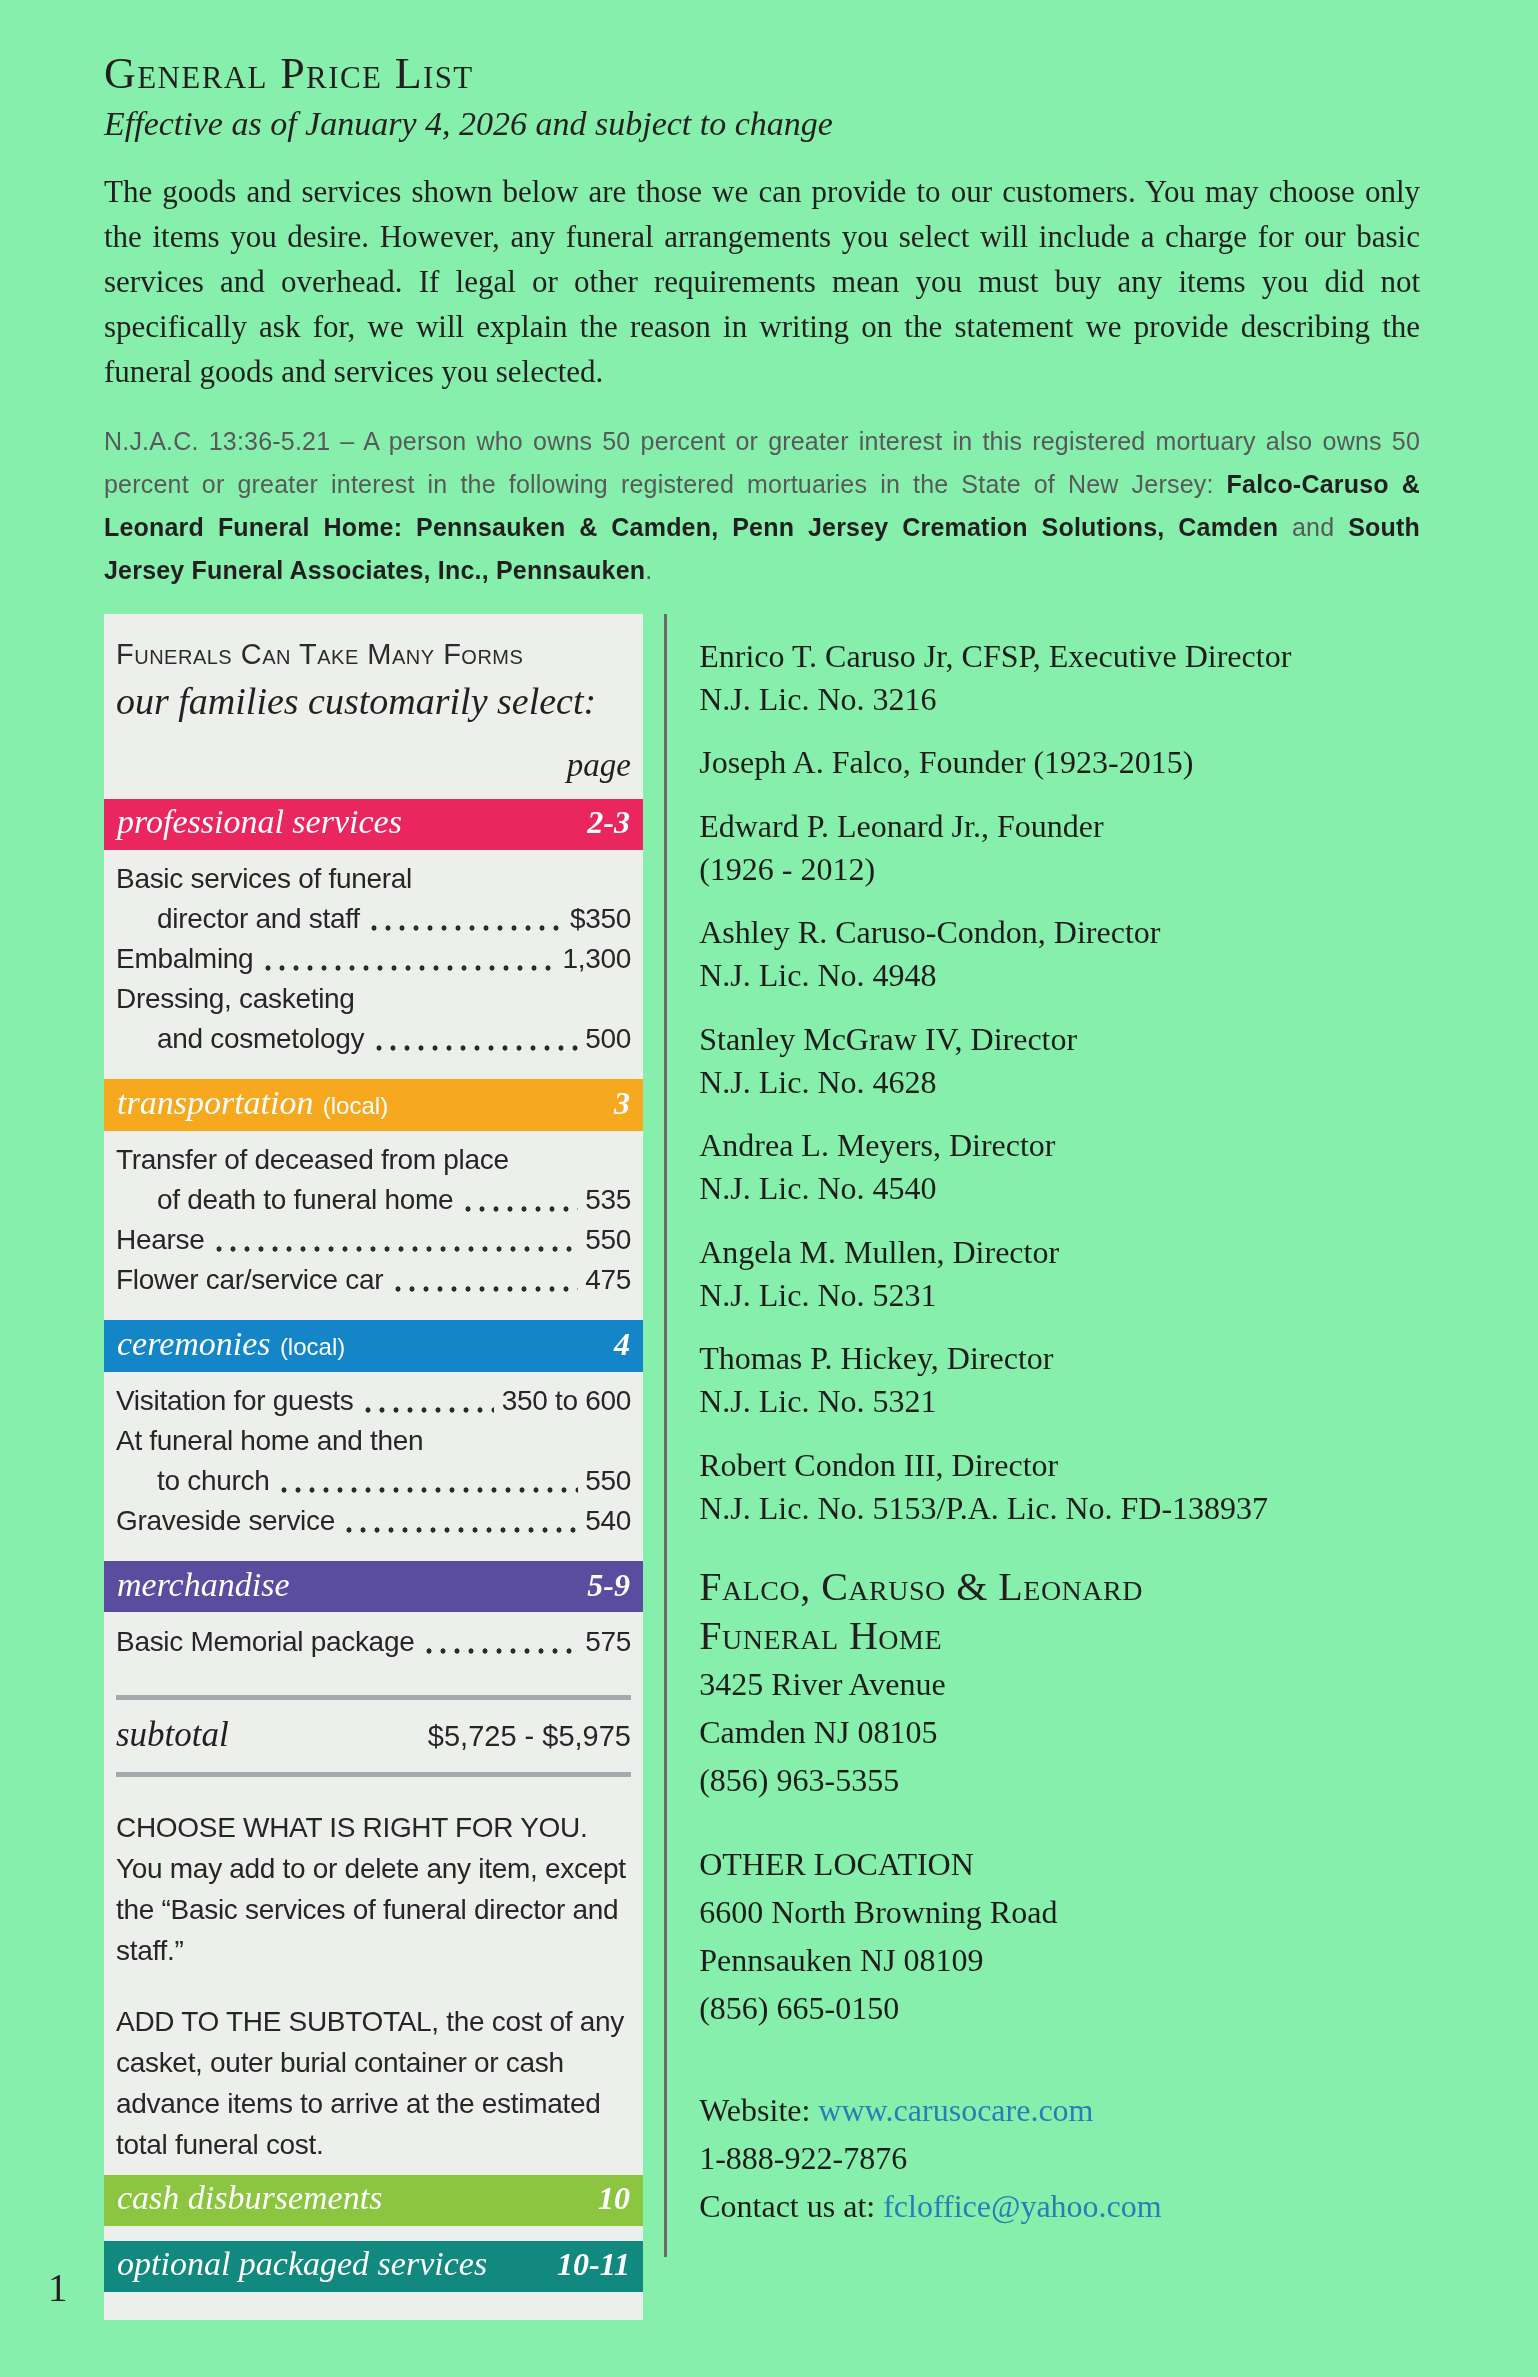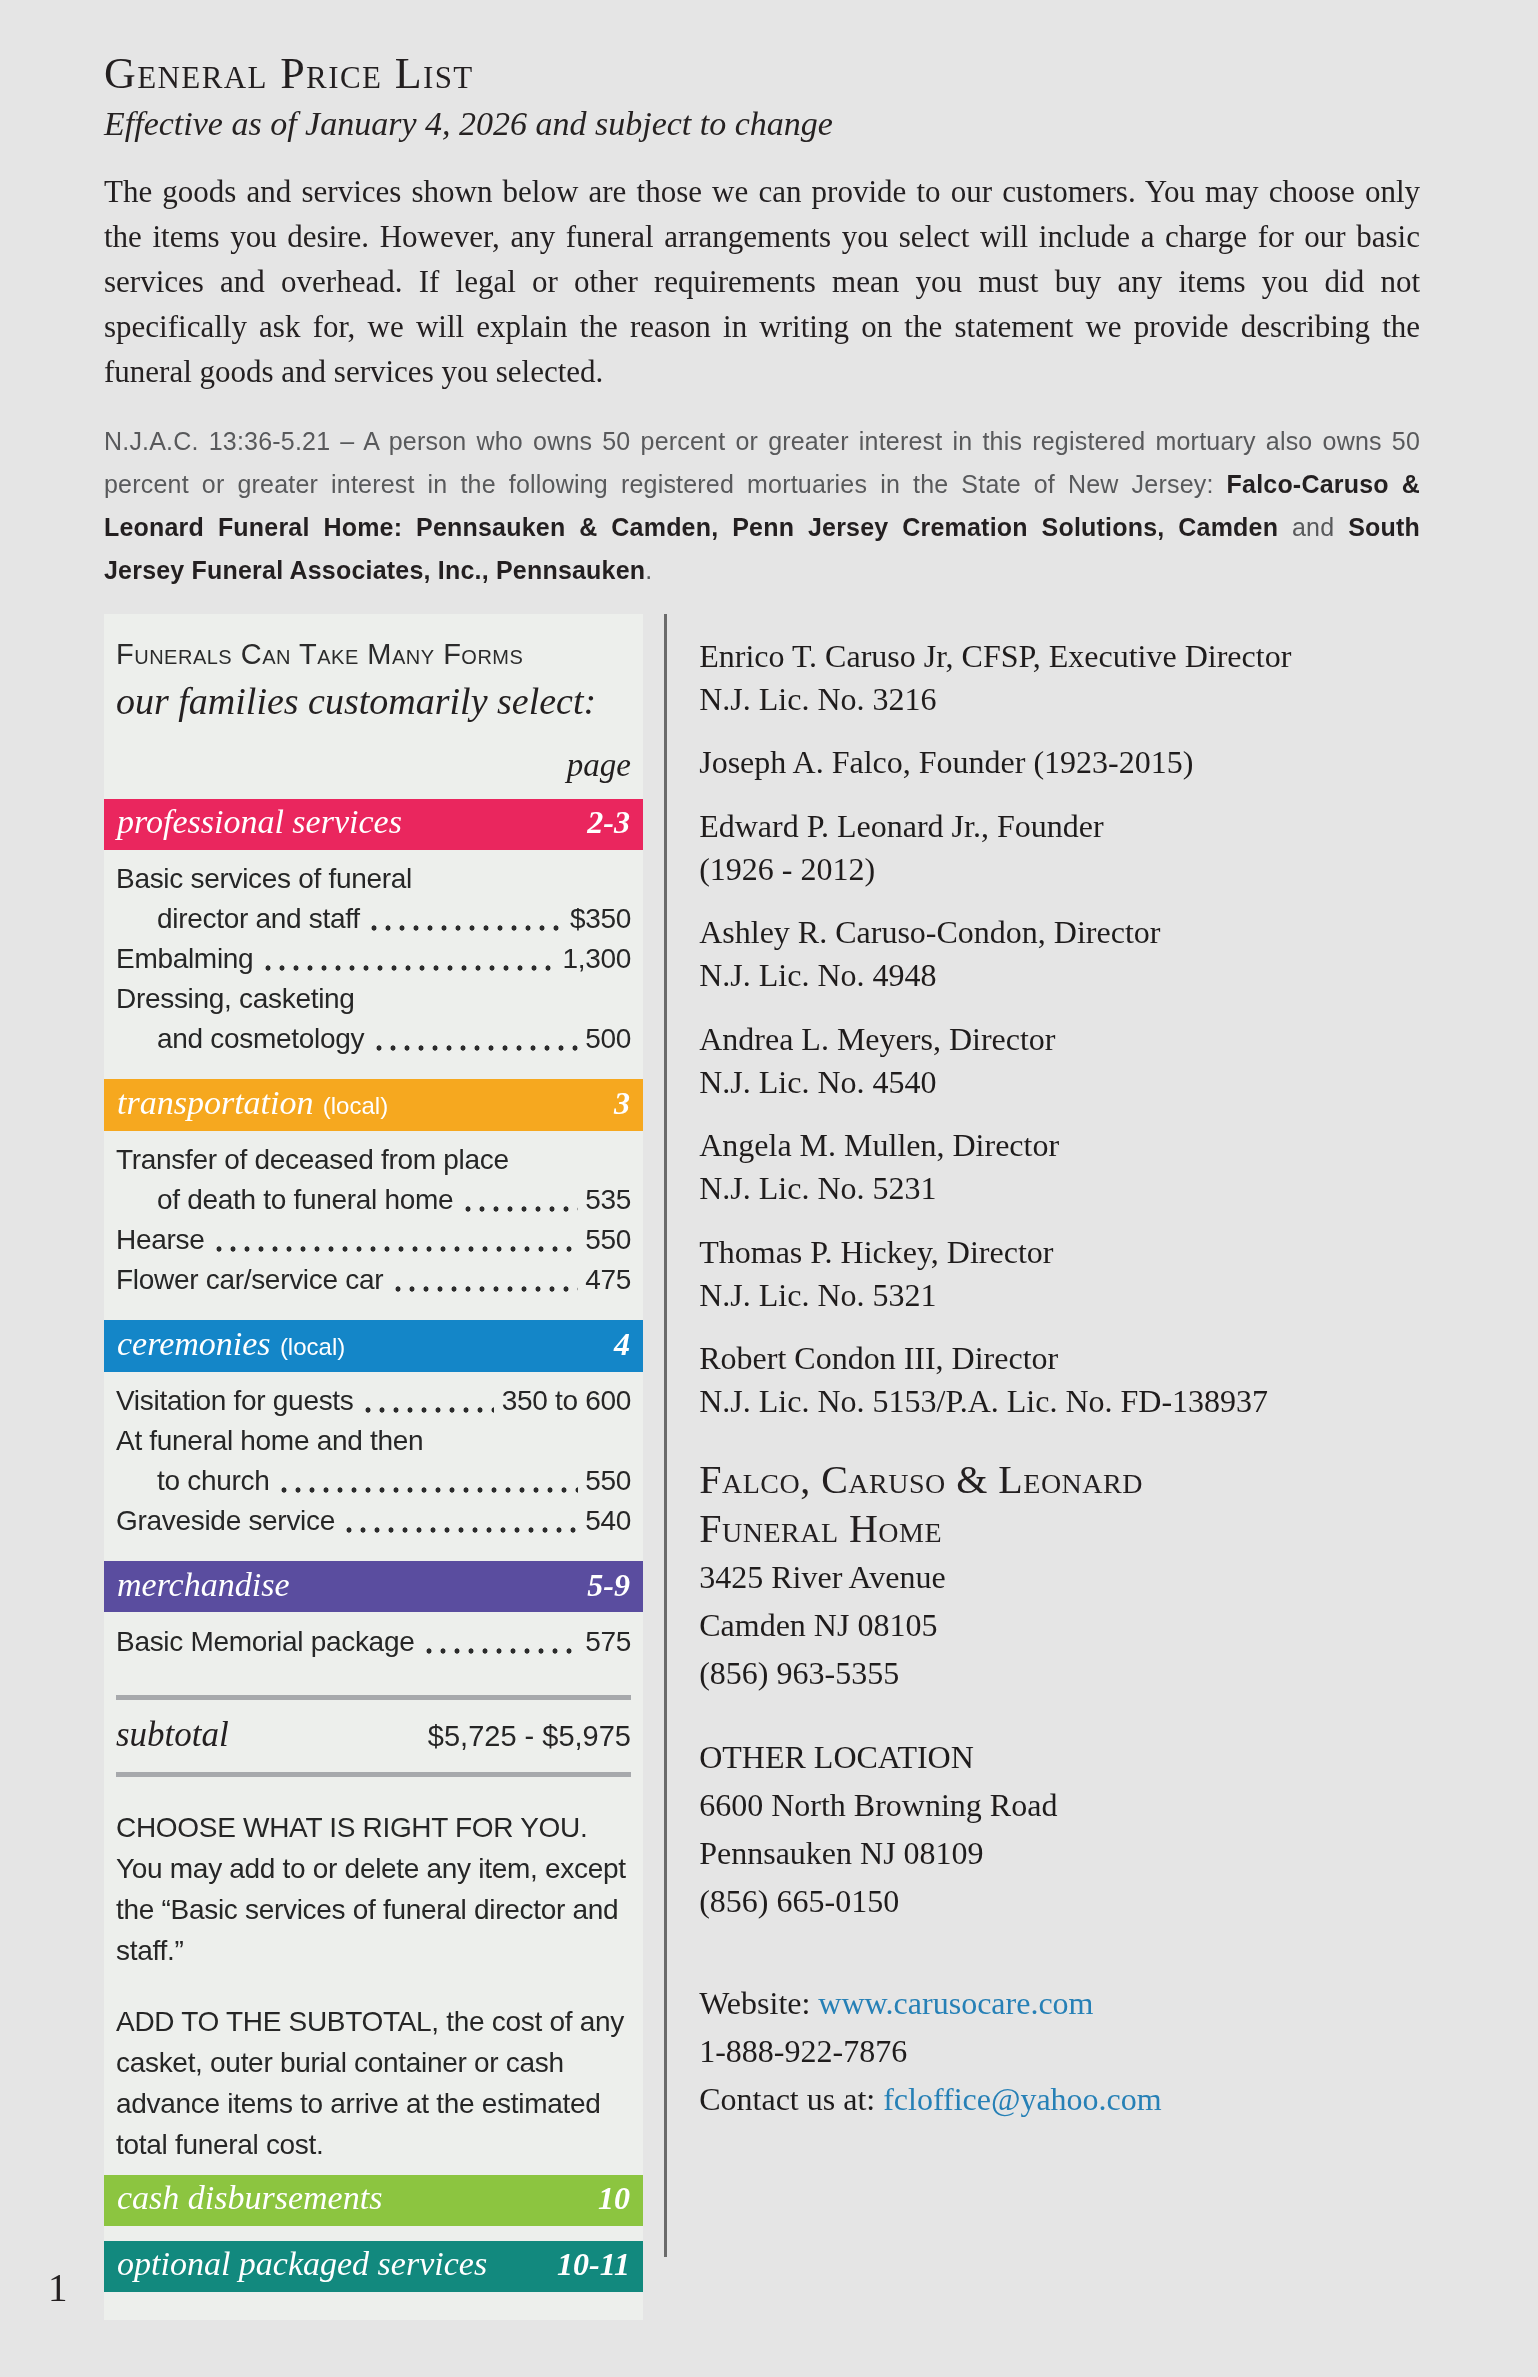--- a/index.html
+++ b/index.html
@@ -1,17 +1,17 @@
 <!DOCTYPE html>
 <html style="font-size:15px"><head>
 <meta charset="utf-8">
 <style>
   html,body { margin:0; padding:0; background:#ffffff; }
   .page {
-    position:relative; width:1538px; height:2377px; background:#e5e5e5;
+    position:relative; width:1538px; height:2377px; background:#86efac;
     font-family:"Liberation Serif", serif; color:#221f1f; overflow:hidden;
   }
   .header { position:absolute; left:104px; top:48px; width:1316px; }
   .gpl-title {
     font-size:44px; font-variant:small-caps; letter-spacing:1.4px;
     color:#231f20; font-weight:500;
   }
   .gpl-subtitle { font-size:34px; font-style:italic; margin-top:5.6px; color:#262222; }
   .intro {
     margin-top:26px; font-size:31px; line-height:45px; text-align:justify; color:#242021;
@@ -222,20 +222,24 @@
       </div>
       <div class="director-entry">
         <div>Edward P. Leonard Jr., Founder</div>
         <div>(1926 - 2012)</div>
       </div>
       <div class="director-entry">
         <div>Ashley R. Caruso-Condon, Director</div>
         <div>N.J. Lic. No. 4948</div>
       </div>
       <div class="director-entry">
+        <div>Stanley McGraw IV, Director</div>
+        <div>N.J. Lic. No. 4628</div>
+      </div>
+      <div class="director-entry">
         <div>Andrea L. Meyers, Director</div>
         <div>N.J. Lic. No. 4540</div>
       </div>
       <div class="director-entry">
         <div>Angela M. Mullen, Director</div>
         <div>N.J. Lic. No. 5231</div>
       </div>
       <div class="director-entry">
         <div>Thomas P. Hickey, Director</div>
         <div>N.J. Lic. No. 5321</div>

